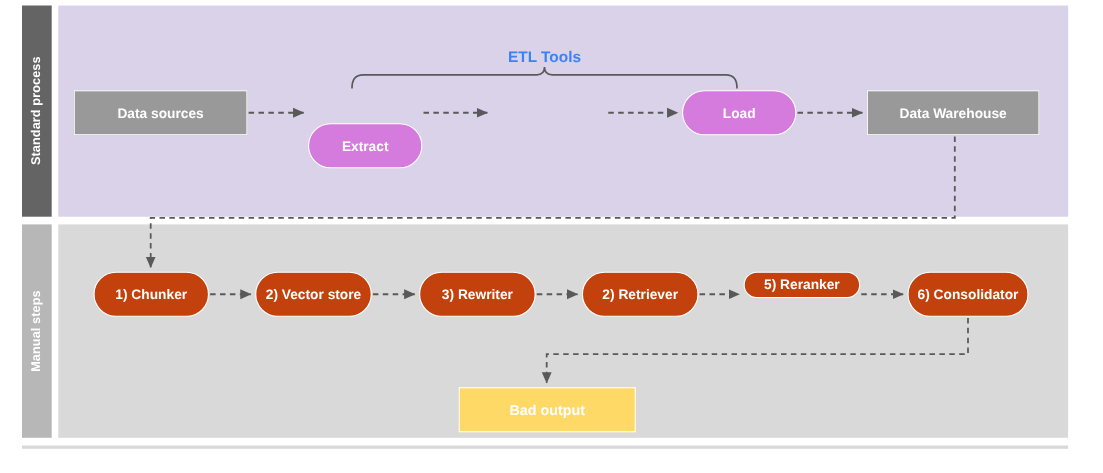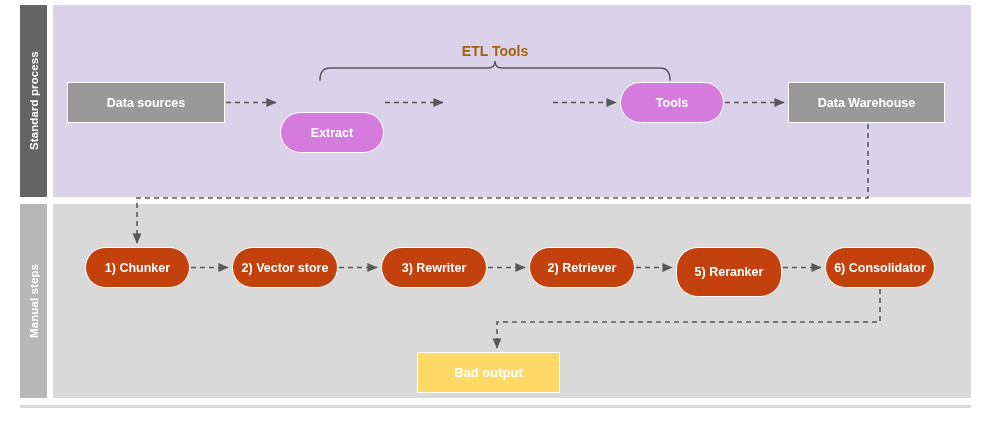--- a/index.html
+++ b/index.html
@@ -81,30 +81,30 @@
   #node-extract       { left: 280px; top: 82px; width: 104px; height: 41px; margin-top: 30px; }
   #node-transform     { left: 447px; top: 82px; width: 105px; height: 41px; }
   #node-load          { left: 620px; top: 82px; width: 104px; height: 41px; }
   #node-data-warehouse{ left: 788px; top: 82px; width: 157px; height: 41px; }
 
   
   #node-chunker       { left: 85px;  top: 247px; width: 105px; height: 41px; }
   #node-vector-store  { left: 232px; top: 247px; width: 106px; height: 41px; }
   #node-rewriter      { left: 381px; top: 247px; width: 106px; height: 41px; }
   #node-retriever     { left: 529px; top: 247px; width: 106px; height: 41px; }
-  #node-reranker      { left: 676px; top: 247px; width: 106px; height: 50px; }
+  #node-reranker      { left: 676px; top: 247px; width: 106px; height: 24px; }
   #node-consolidator  { left: 825px; top: 247px; width: 110px; height: 41px; }
-  #node-bad-output    { left: 417px; top: 352px; width: 143px; height: 41px; font-size: 13px; }
+  #node-bad-output    { left: 417px; top: 352px; width: 161px; height: 41px; font-size: 13px; }
   #etl-tools-label {
     position: absolute;
     left: 395px;
     top: 43px;
     width: 200px;
     text-align: center;
-    color: #a16207;
+    color: #3b82f6;
     font-size: 14px;
     font-weight: bold;
   }
 
   
   #wires {
     position: absolute;
     left: 0;
     top: 0;
     width: 1003px;
@@ -155,21 +155,21 @@
     </g>
   </svg>
 
   <div id="etl-tools-label">ETL Tools</div>
 
   <div class="node rect gray-node" id="node-data-sources">Data sources</div>
 
   <div class="node pill purple-node" id="node-extract">Extract</div>
 
 
-  <div class="node pill purple-node" id="node-load">Tools</div>
+  <div class="node pill purple-node" id="node-load">Load</div>
 
   <div class="node rect gray-node" id="node-data-warehouse">Data Warehouse</div>
 
   <div class="node pill step-node" id="node-chunker">1) Chunker</div>
 
   <div class="node pill step-node" id="node-vector-store">2) Vector store</div>
 
   <div class="node pill step-node" id="node-rewriter">3) Rewriter</div>
 
   <div class="node pill step-node" id="node-retriever">2) Retriever</div>

